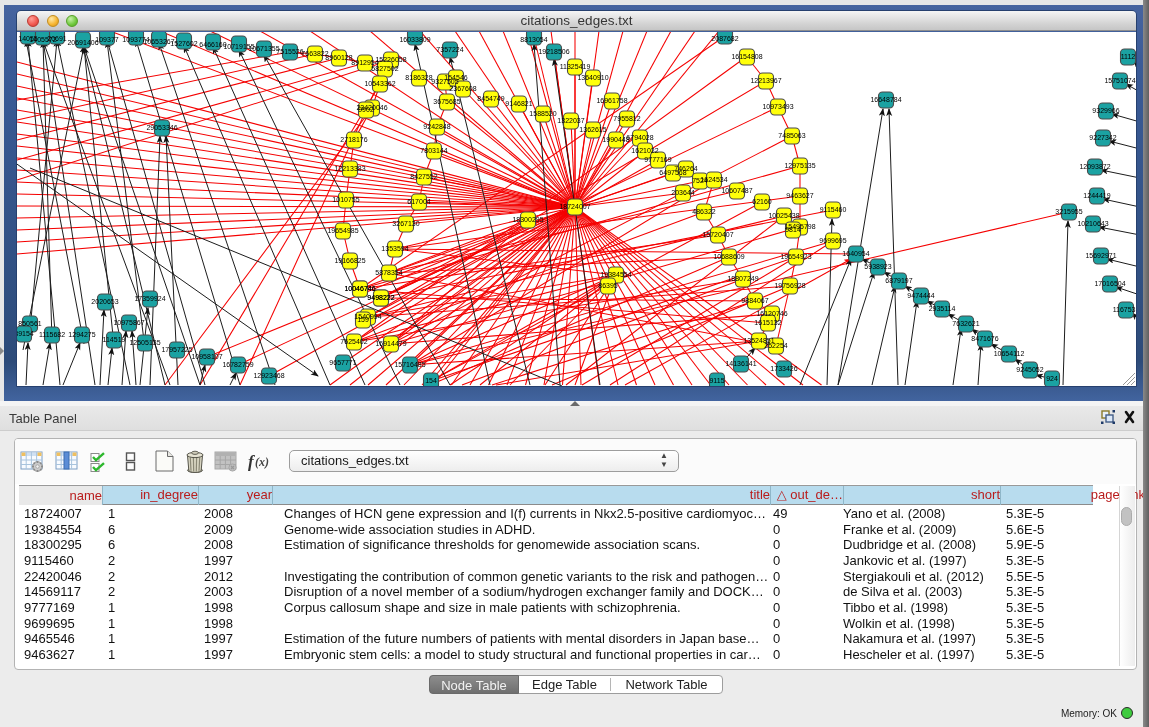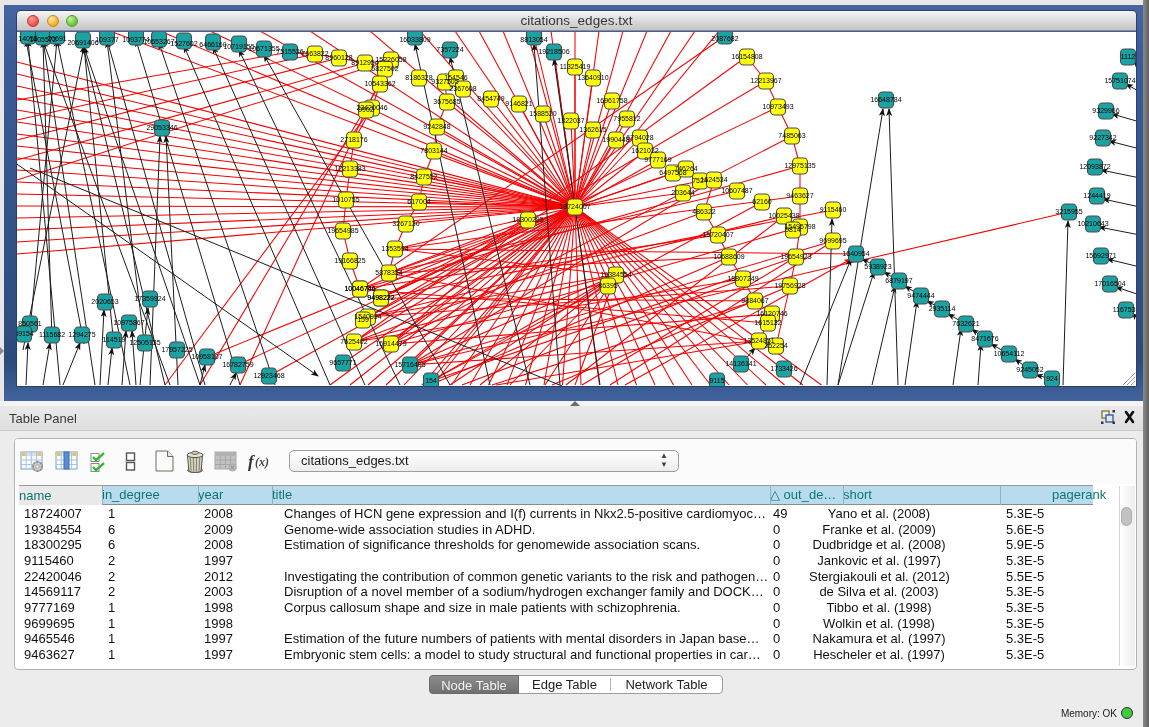--- a/index.html
+++ b/index.html
@@ -39,28 +39,28 @@
  border:1px solid #b3b3b3;border-radius:4px}
 
 #toolbar{left:15px;top:439px;width:1121px;height:45px;background:#fbfbfb;border-radius:3px 3px 0 0}
 
 #dd{left:289px;top:450px;width:390px;height:22px;background:linear-gradient(#ffffff,#ededed);
  border:1px solid #9d9d9d;border-radius:5px}
 #ddtext{left:301px;top:453px;font-size:13px;color:#1a1a1a}
 #ddarr{left:660px;top:451px;font-size:8px;color:#444;line-height:9px;text-align:center}
 
 #thead{left:19px;top:485px;width:1074px;height:20px;background:#b8dcee;border-top:1px solid #999;border-bottom:1px solid #8b8b8b}
-.th{position:absolute;top:487px;font-size:13px;color:#0f766e;text-align:left}
+.th{position:absolute;top:487px;font-size:13px;color:#b91c1c;text-align:right}
 #th0{left:19px;width:83px;background:#e9e9e9;top:486px;height:19px;line-height:19px}
 .hsep{position:absolute;top:486px;width:1px;height:19px;background:#8fb6c8}
 
 .row{position:absolute;left:19px;width:1100px;height:16px;font-size:13px;color:#111;white-space:nowrap}
 .c{position:absolute;top:0}
 .c0{left:5px}.c1{left:89px}.c2{left:185px}.c3{left:265px}
-.c4{left:754px}.c5{left:790px;width:140px;text-align:center}.c6{left:987px}
+.c4{left:754px}.c5{left:824px;width:140px;text-align:left}.c6{left:987px}
 
 #sbar{left:1119px;top:486px;width:16px;height:180px;background:linear-gradient(90deg,#fff,#ededed);border-left:1px solid #d5d5d5}
 #sthumb{left:1121px;top:507px;width:11px;height:19px;background:#c2c2c2;border-radius:6px;border:1px solid #ababab}
 
 #tabs{left:429px;top:675px;width:294px;height:19px;background:#fff;border:1px solid #9d9d9d;border-radius:4px}
 .tab{position:absolute;top:675px;height:19px;line-height:19px;font-size:13px;color:#222;text-align:center}
 #tab0{left:429px;width:90px;background:linear-gradient(#8d8d8d,#6f6f6f);color:#f2f2f2;border-radius:4px 0 0 4px;border:1px solid #6a6a6a}
 #tab1{left:519px;width:91px}
 #tab2{left:610px;width:113px}
 .tsep{position:absolute;top:678px;width:1px;height:13px;background:#b5b5b5}

